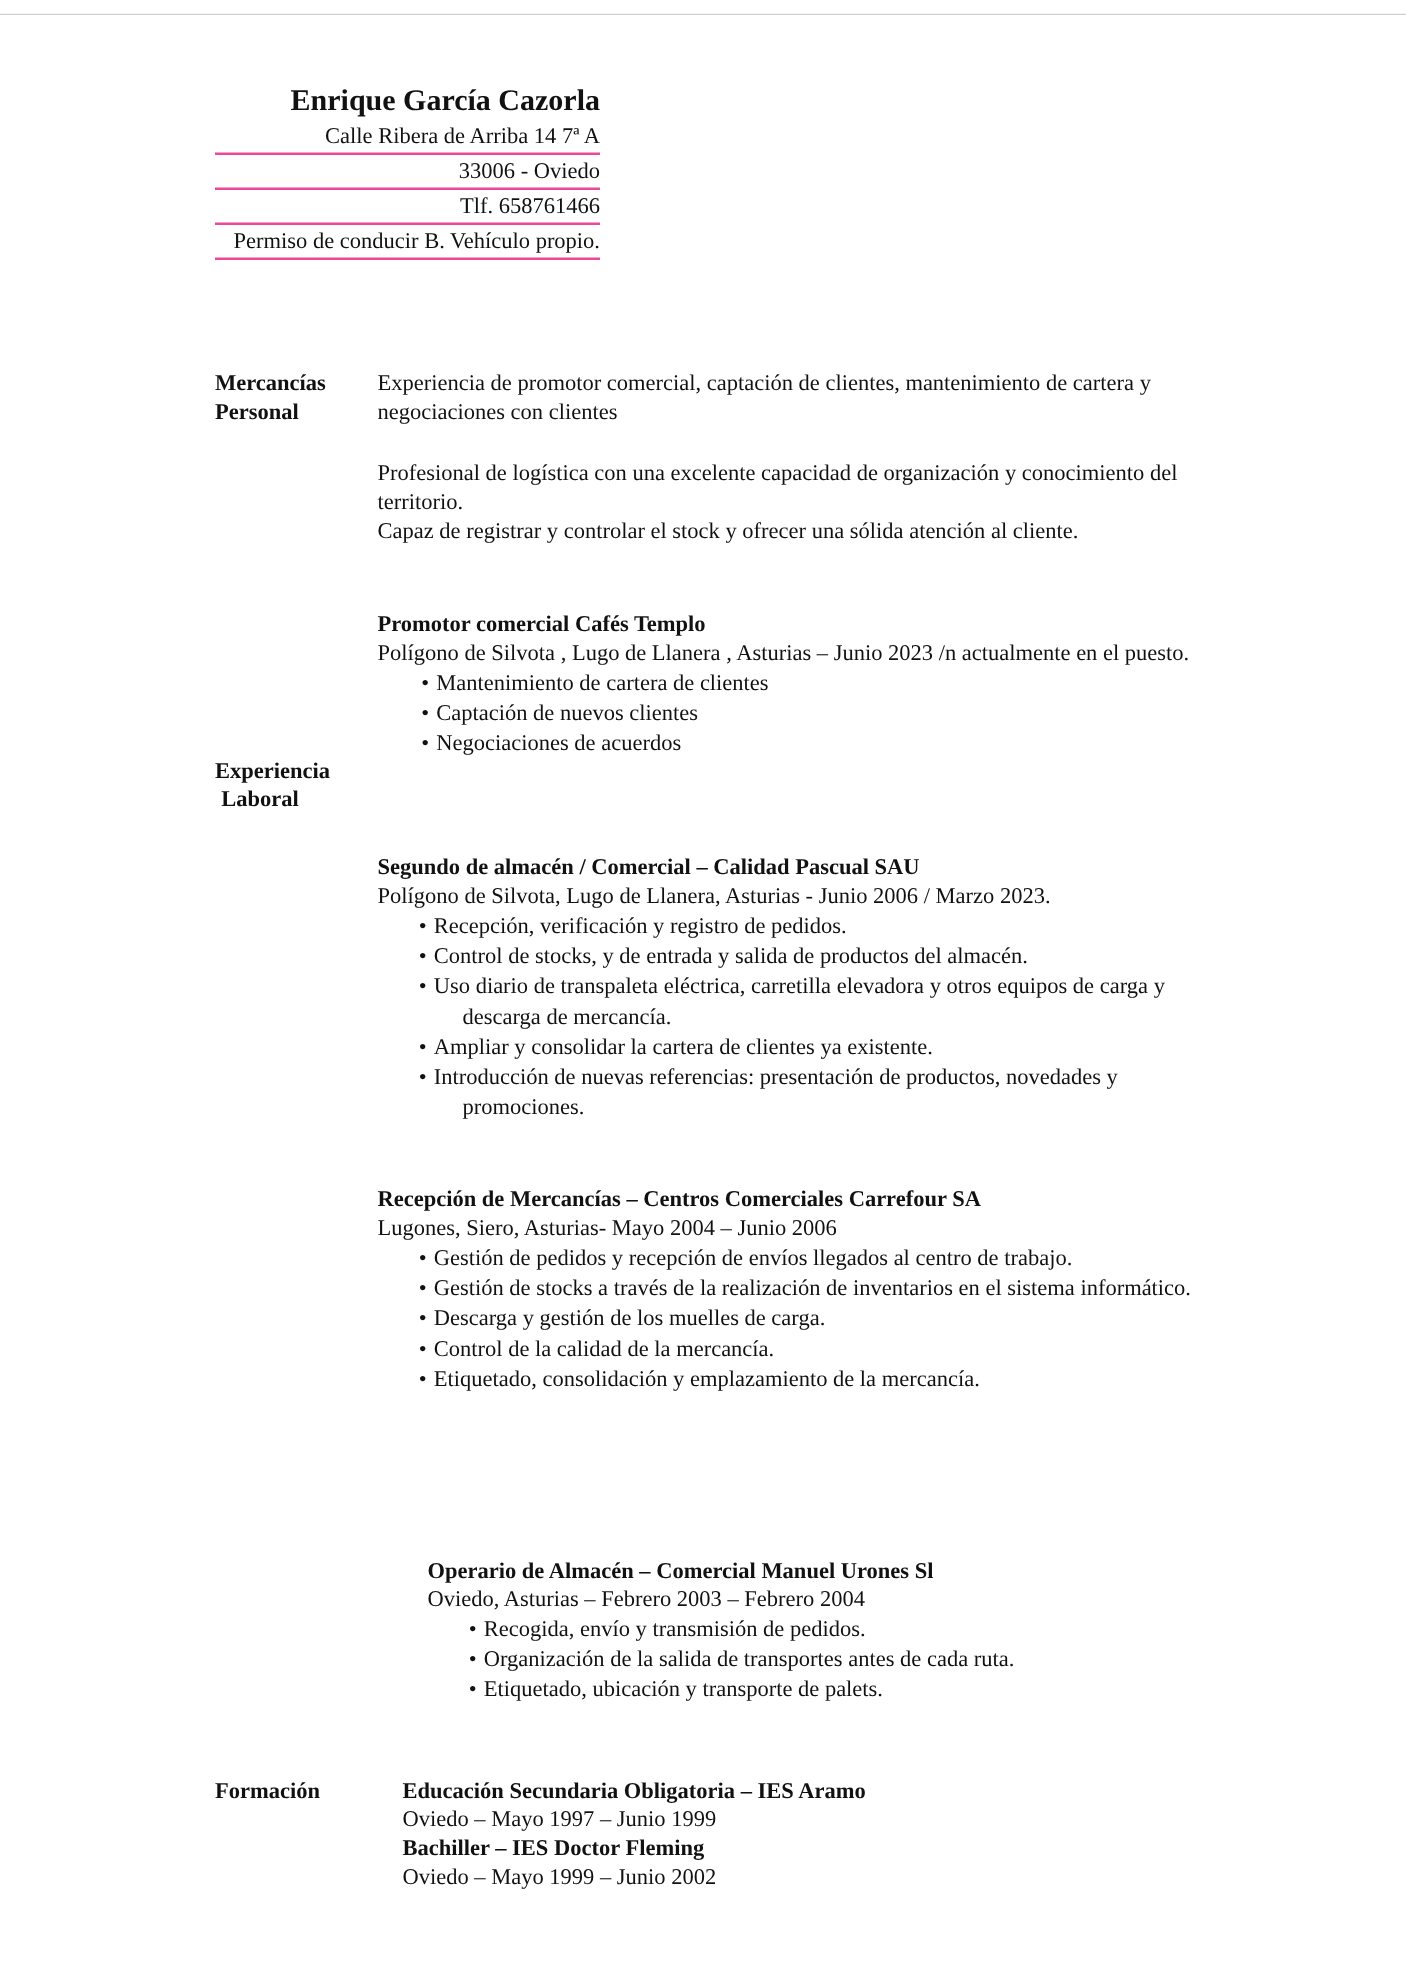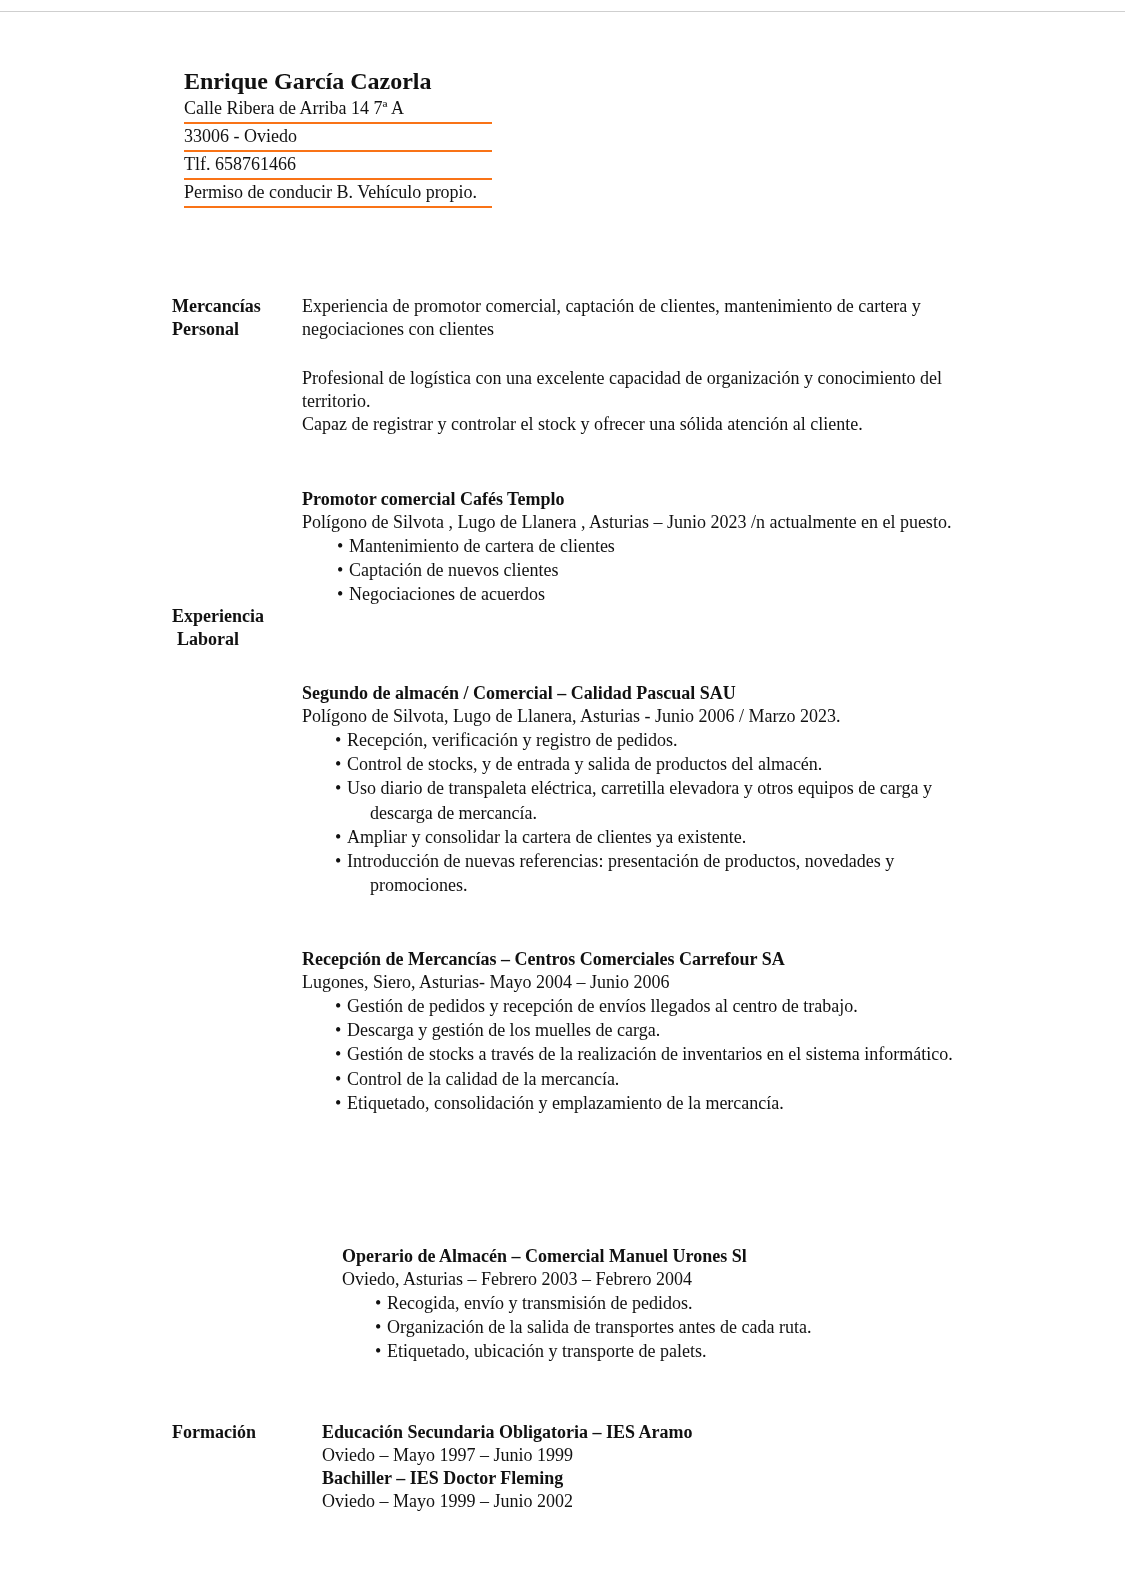--- a/index.html
+++ b/index.html
@@ -3,25 +3,25 @@
 <meta charset="utf-8">
 <style>
   html, body { margin: 0; padding: 0; background: #ffffff; }
   body {
     width: 1125px; height: 1570px; position: relative; overflow: hidden;
     font-family: "Liberation Serif", "DejaVu Serif", serif;
     color: #111111;
   }
   .top-rule { position: absolute; left: 0; top: 11px; width: 1125px; height: 1px; background: #cfcfcf; }
 
-  .header { position: absolute; left: 184px; top: 66px; width: 308px; }
+  .header { position: absolute; left: 172px; top: 66px; width: 308px; text-align: right; }
   .name { font-size: 24px; font-weight: bold; line-height: 30px; margin: 0; white-space: nowrap; }
   .contact-line {
     font-size: 18px; line-height: 25px; height: 26px;
-    border-bottom: 2px solid #f97316; white-space: nowrap; padding-top: 0;
+    border-bottom: 2px solid #ec4899; white-space: nowrap; padding-top: 0;
   }
 
   .section-label {
     position: absolute; left: 172px; font-size: 18px; font-weight: bold; line-height: 23px;
   }
   .block { position: absolute; left: 302px; width: 660px; font-size: 18px; line-height: 23px; }
   .job-title { font-weight: bold; }
   ul.bullets { list-style: none; margin: 0; padding: 0; }
   ul.bullets li {
     position: relative; line-height: 24.2px;
@@ -82,22 +82,22 @@
     <li>Ampliar y consolidar la cartera de clientes ya existente.</li>
     <li>Introducción de nuevas referencias: presentación de productos, novedades y promociones.</li>
   </ul>
 </div>
 
 <div class="block" style="top:948px;">
   <div class="job-title">Recepción de Mercancías – Centros Comerciales Carrefour SA</div>
   <div>Lugones, Siero, Asturias-  Mayo 2004 – Junio 2006</div>
   <ul class="bullets b2">
     <li>Gestión de pedidos y recepción de envíos llegados al centro de trabajo.</li>
+    <li>Gestión de stocks a través de la realización de inventarios en el sistema informático.</li>
     <li>Descarga y gestión de los muelles de carga.</li>
-    <li>Gestión de stocks a través de la realización de inventarios en el sistema informático.</li>
     <li>Control de la calidad de la mercancía.</li>
     <li>Etiquetado, consolidación y emplazamiento de la mercancía.</li>
   </ul>
 </div>
 
 <div class="block" style="top:1245px;margin-left:40px;">
   <div class="job-title">Operario de Almacén – Comercial Manuel Urones Sl</div>
   <div>Oviedo, Asturias – Febrero 2003 – Febrero 2004</div>
   <ul class="bullets b2">
     <li>Recogida, envío y transmisión de pedidos.</li>

